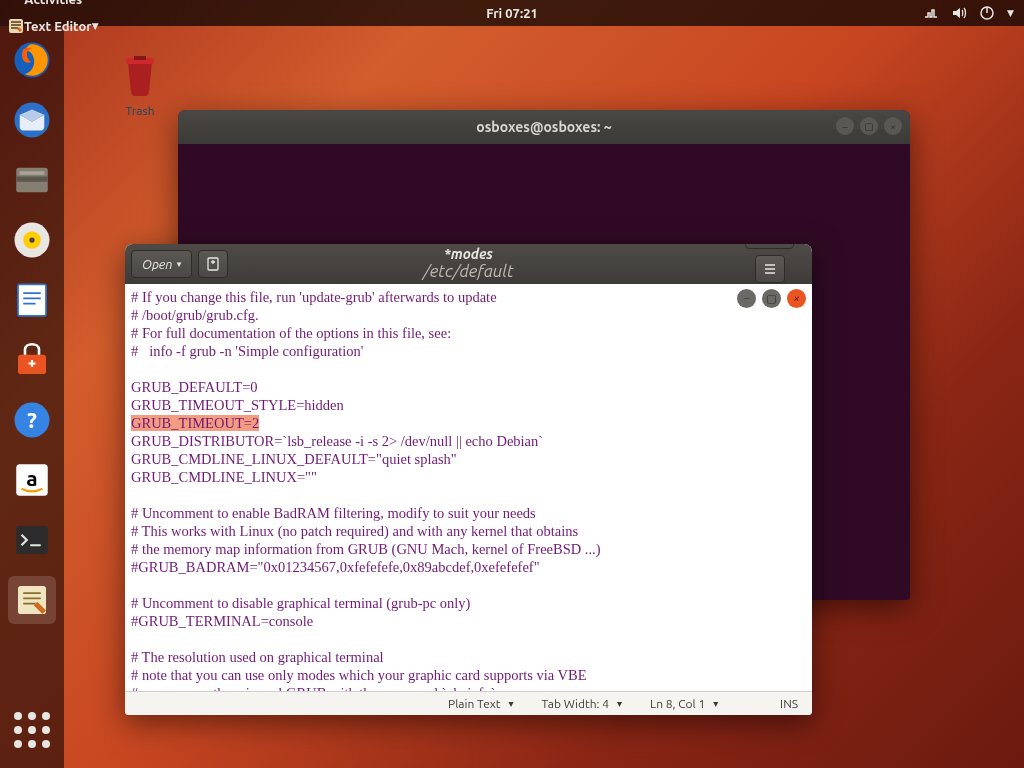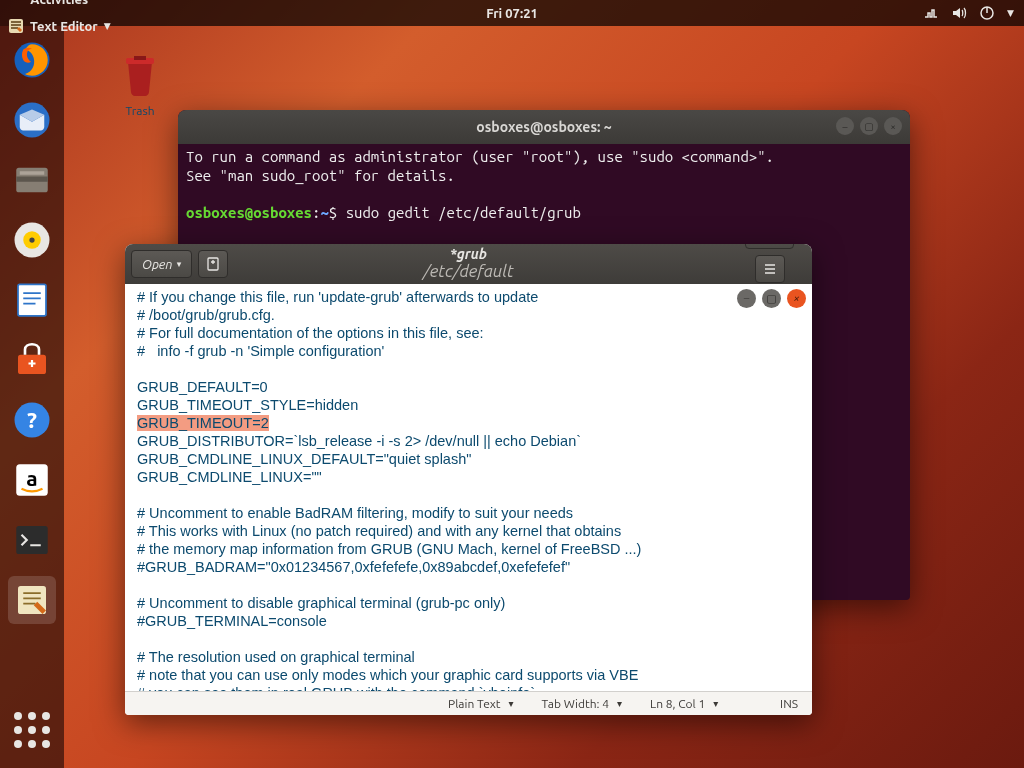--- a/index.html
+++ b/index.html
@@ -12,21 +12,21 @@
 }
 
 .top-panel {
   position: absolute; top:0; left:0; right:0; height:26px;
   background: rgba(0,0,0,0.7); display:flex; align-items:center;
   font-size:13px; color:#e8e6e3; z-index:100;
 }
 .top-panel .left { display:flex; align-items:center; gap:6px; padding-left:8px;flex-direction:column;}
 .top-panel .center { position:absolute; left:50%; transform:translateX(-50%);}
 .top-panel .right { margin-left:auto; display:flex; align-items:center; gap:12px; padding-right:10px;}
-.app-indicator { display:flex; align-items:center; gap:6px; font-weight:600;}
+.app-indicator { display:flex; align-items:center; font-weight:600;}
 .app-indicator .icon { width:16px; height:16px; }
 .sys-icon { width:16px; height:16px; display:inline-block;}
 
 
 .dock {
   position:absolute; left:0; top:26px; bottom:0; width:64px;
   background: rgba(20,5,5,0.6);
   display:flex; flex-direction:column; align-items:center; padding-top:10px; gap:12px;
   z-index:50;
 }
@@ -63,21 +63,21 @@
 .hb-icon-btn{ width:30px; height:28px; background:linear-gradient(#5c5955,#4b4945); border:1px solid #2f2d2b; border-radius:4px; display:flex; align-items:center; justify-content:center; color:#e8e6e3;}
 .hb-title-wrap{ position:absolute; left:50%; transform:translateX(-50%); text-align:center; line-height:1.1;}
 .hb-title{ font-size:14px; font-weight:600; color:#e8e6e3;}
 .hb-subtitle{ font-size:17px; color:#bcb9b4;}
 .hb-right{ margin-left:auto; display:flex; align-items:center; gap:6px;flex-direction:column;}
 .gedit .win-controls-flat{ display:flex; gap:6px; margin-left:4px;}
 .wc-circ{ width:19px; height:19px; border-radius:50%; display:flex; align-items:center; justify-content:center; font-size:11px;}
 .wc-min{ background:#6b6966; color:#2e2d2b;}
 .wc-max{ background:#6b6966; color:#2e2d2b;}
 .wc-close{ background:#e95420; color:#3d1608;}
-.editor-body{ height:calc(100% - 40px - 24px); overflow:hidden; background:#fff; padding:4px 12px; font-family:Liberation Sans, sans-serif; font-size:14.5px; line-height:18px; color:#0c4a6e; white-space:pre-wrap;}
+.editor-body{ height:calc(100% - 40px - 24px); overflow:hidden; background:#fff; padding:4px 6px; font-family:Liberation Serif, serif; font-size:14.5px; line-height:18px; color:#701a75; white-space:pre-wrap;}
 .editor-line{ white-space:pre;}
 .sel{ background:#f39c82; }
 .statusbar{ height:24px; border-top:1px solid #d2d0cd; background:#f6f4f1; display:flex; align-items:center; font-size:12px; color:#3c3a37;}
 .sb-sep{ flex:1;}
 .sb-item{ padding:0 14px; display:flex; align-items:center; gap:4px;text-align:center;}
 .dd-arrow::after{ content:"▾"; margin-left:4px; font-size:10px;}
 </style>
 </head>
 <body>
 
@@ -206,40 +206,36 @@
 
 <div class="window terminal">
   <div class="titlebar">
     <span class="title">osboxes@osboxes: ~</span>
     <div class="win-controls">
       <div class="wc-btn">–</div>
       <div class="wc-btn">▢</div>
       <div class="wc-btn">×</div>
     </div>
   </div>
-  <div class="terminal-body"><span>To run a command as administrator (user "root"), use "sudo &lt;command&gt;".</span>
-<span>See "man sudo_root" for details.</span>
-
-<span class="t-green">osboxes@osboxes</span><span class="t-white">:</span><span class="t-blue">~</span><span class="t-white">$</span> <span>sudo gedit /etc/default/grub</span></div>
 </div>
 
 <div class="window gedit">
   <div class="headerbar">
     <div class="hb-btn">
         <span>Open</span>
         <span style="font-size:9px;">▾</span>
       </div>
     <div class="hb-icon-btn">
       <svg width="16" height="16" viewBox="0 0 16 16">
           <rect x="3" y="2" width="10" height="12" rx="1" fill="none" stroke="#e8e6e3" stroke-width="1.3"></rect>
           <path d="M6 6h4M8 4v4" stroke="#e8e6e3" stroke-width="1.3"></path>
         </svg>
     </div>
     <div class="hb-title-wrap">
-      <div class="hb-title">*grub</div>
+      <div class="hb-title">*modes</div>
       <div class="hb-subtitle">/etc/default</div>
     </div>
     <div class="hb-right">
       <div class="hb-btn">Save</div>
       <div class="hb-icon-btn">
         <svg width="16" height="16" viewBox="0 0 16 16">
             <path d="M3 4h10M3 8h10M3 12h10" stroke="#e8e6e3" stroke-width="1.6"></path>
           </svg>
       </div>
       <div class="win-controls-flat">

